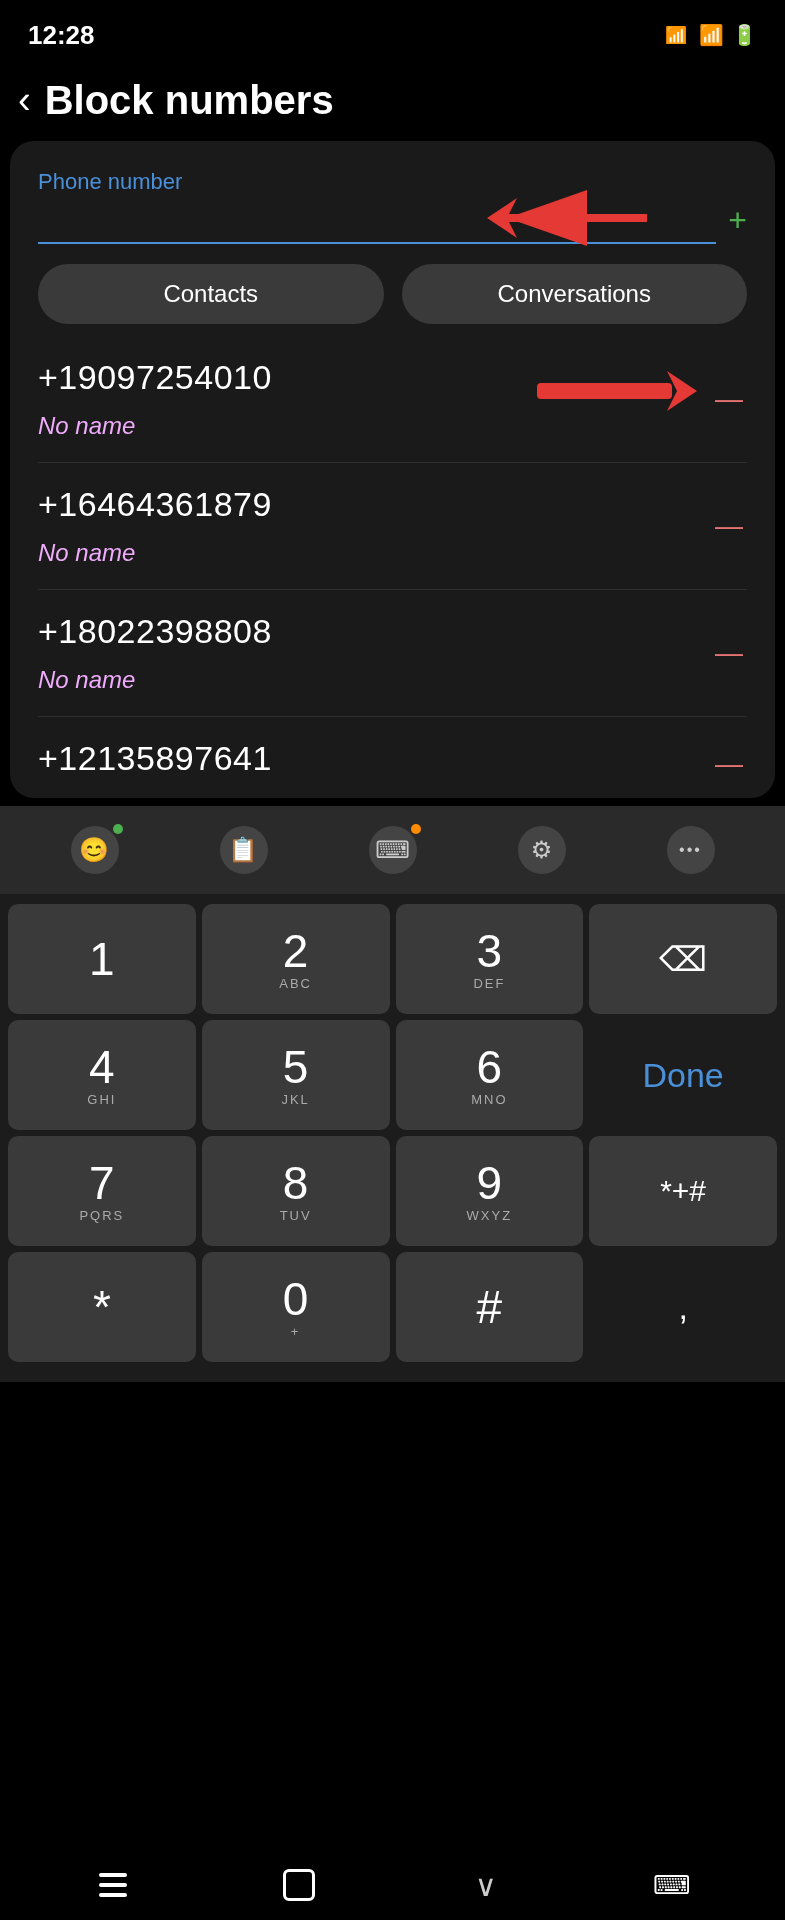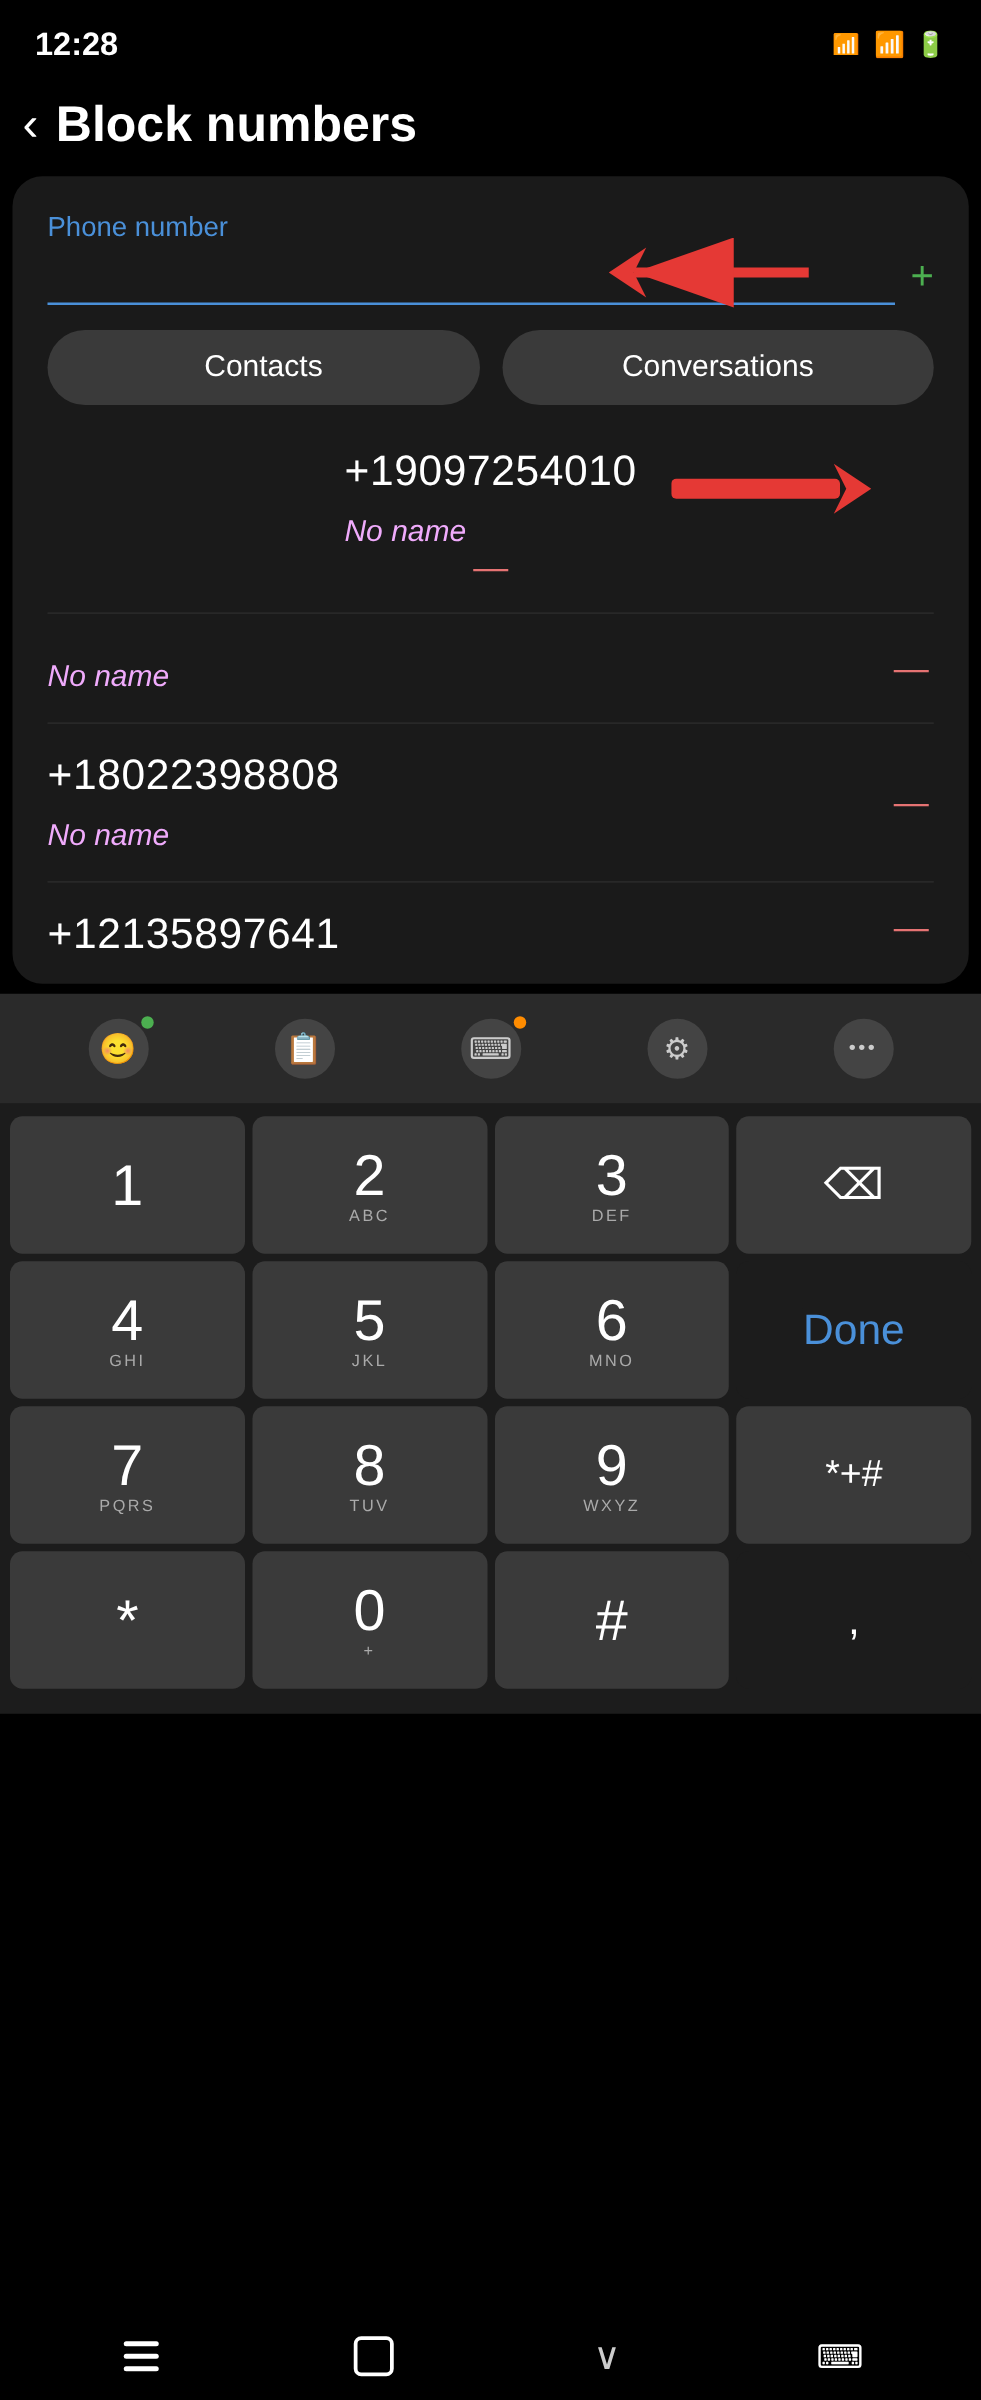--- a/index.html
+++ b/index.html
@@ -155,21 +155,21 @@
       background: none;
       border: none;
       cursor: pointer;
       padding: 0 4px;
       line-height: 1;
     }
 
     
     .number-item-partial {
       display: flex;
-      align-items: flex-start;
+      align-items: flex-end;
       padding: 22px 0 20px 0;
       overflow: hidden;
     }
 
     
     .keyboard-toolbar {
       display: flex;
       align-items: center;
       background: #2a2a2a;
       padding: 14px 20px;
@@ -359,37 +359,38 @@
     </svg>
   </div>
 
   <div class="tab-buttons">
     <button class="tab-btn">Contacts</button>
     <button class="tab-btn">Conversations</button>
   </div>
 
   <div class="number-list">
 
-    <div class="number-item" style="position:relative;flex-direction:column;">
+    <div class="number-item" style="position:relative;">
       <div class="number-info">
         <div class="number-text">+19097254010</div>
         <div class="number-name">No name</div>
       </div>
       <button class="remove-btn">—</button>
 
       <div style="position:absolute; right:50px; top:20px; pointer-events:none;">
         <svg width="160" height="70" viewBox="0 0 160 70">
           <polygon points="160,35 130,15 140,35 130,55" fill="#e53935"></polygon>
           <rect x="0" y="27" width="135" height="16" fill="#e53935" rx="4"></rect>
         </svg>
       </div>
     </div>
 
     <div class="number-item">
       <div class="number-info">
+        <div class="number-text">+16464361879</div>
         <div class="number-name">No name</div>
       </div>
       <button class="remove-btn">—</button>
     </div>
 
     <div class="number-item">
       <div class="number-info">
         <div class="number-text">+18022398808</div>
         <div class="number-name">No name</div>
       </div>

